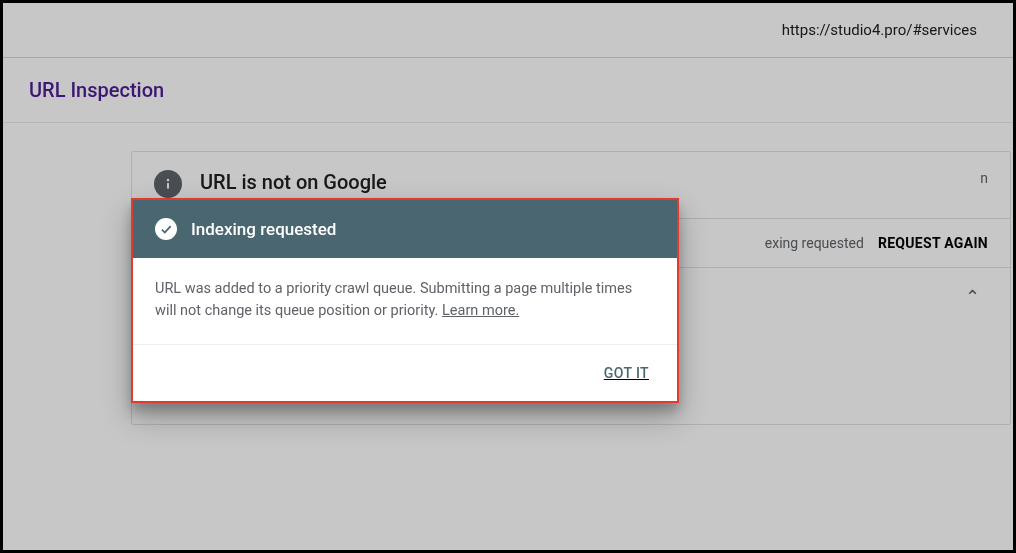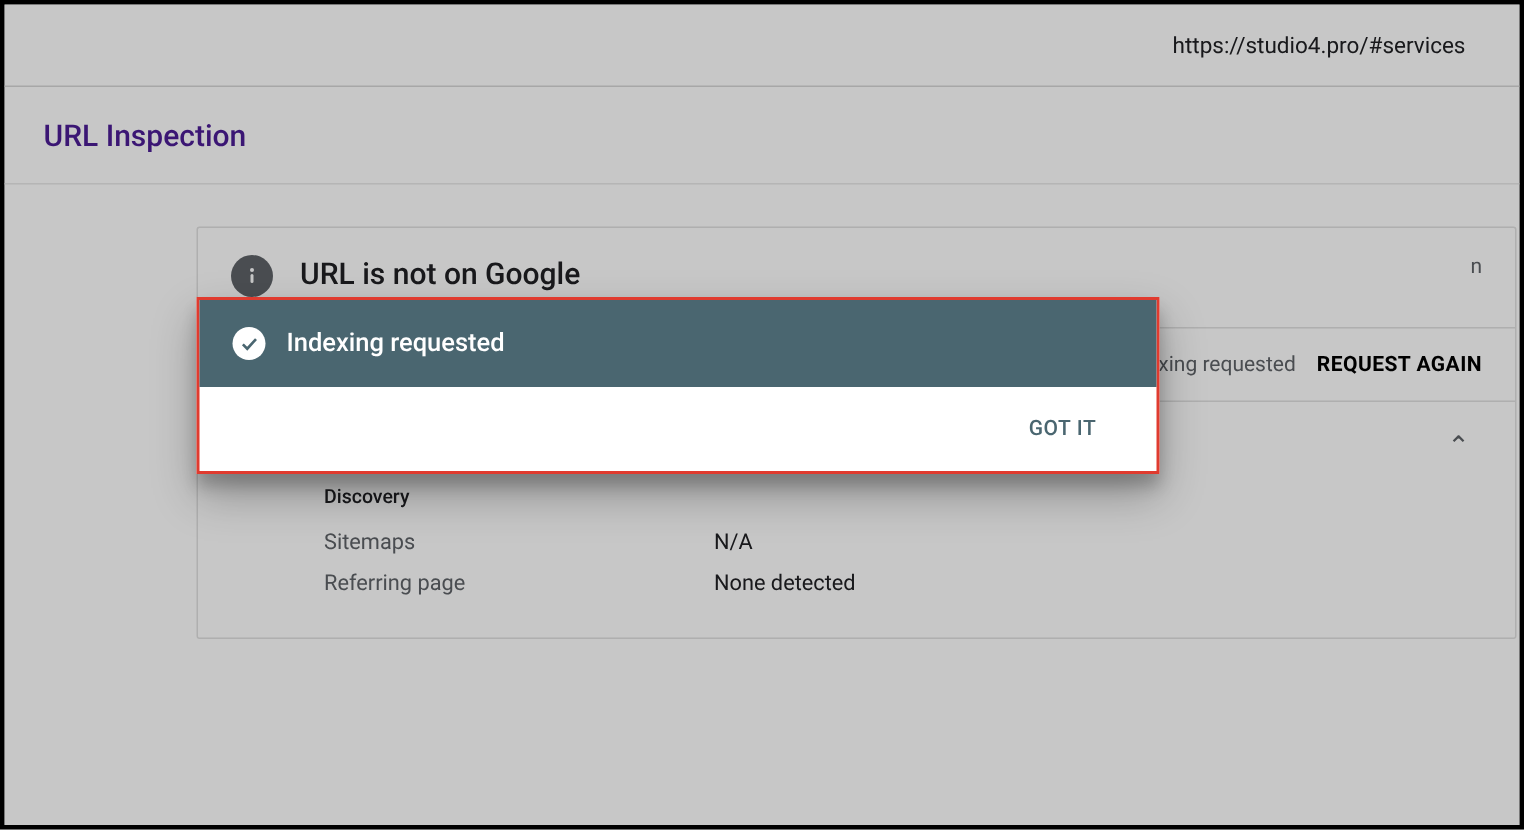--- a/index.html
+++ b/index.html
@@ -80,21 +80,21 @@
   .disc-val { color: #202124; }
   .overlay {
     position: absolute;
     inset: 0;
     background: rgba(0,0,0,0.22);
   }
   .dialog {
     position: absolute;
     left: 128px;
     top: 195px;
-    width: 642px;
+    width: 548px;
     background: #fff;
     border: 2px solid #e03b2f;
     box-shadow: 0 14px 28px rgba(0,0,0,.28), 0 8px 10px rgba(0,0,0,.20);
   }
   .dialog-head {
     background: #4a6670;
     color: #fff;
     display: flex;
     align-items: center;
     gap: 14px;
@@ -113,21 +113,22 @@
     padding: 20px 22px 22px 22px;
     font-size: 14.5px;
     color: #5f6368;
     line-height: 1.5;
     border-bottom: 1px solid #eee;
   }
   .dialog-body .learn { text-decoration: underline; cursor: pointer; }
   .dialog-actions {
     display: flex;
     justify-content: flex-end;
-    padding: 14px 32px;
+    padding: 14px 20px;
+    text-decoration: underline;
   }
   .got-it {
     color: #4a6670;
     font-weight: 500;
     font-size: 14px;
     letter-spacing: .4px;
     cursor: pointer;
     padding: 6px 8px;
   }
 </style>
@@ -179,16 +180,19 @@
 
 <div class="dialog">
   <div class="dialog-head">
     <span class="check-badge">
       <svg viewBox="0 0 24 24">
           <polyline points="5 13 10 18 20 7"></polyline>
         </svg>
     </span>
     <span>Indexing requested</span>
   </div>
+  <div class="dialog-body">
+    <span>URL was added to a priority crawl queue. Submitting a page multiple times will not change its queue position or priority. </span><span class="learn">Learn more.</span>
+  </div>
   <div class="dialog-actions">
     <span class="got-it">GOT IT</span>
   </div>
 </div>
 
 </body></html>

